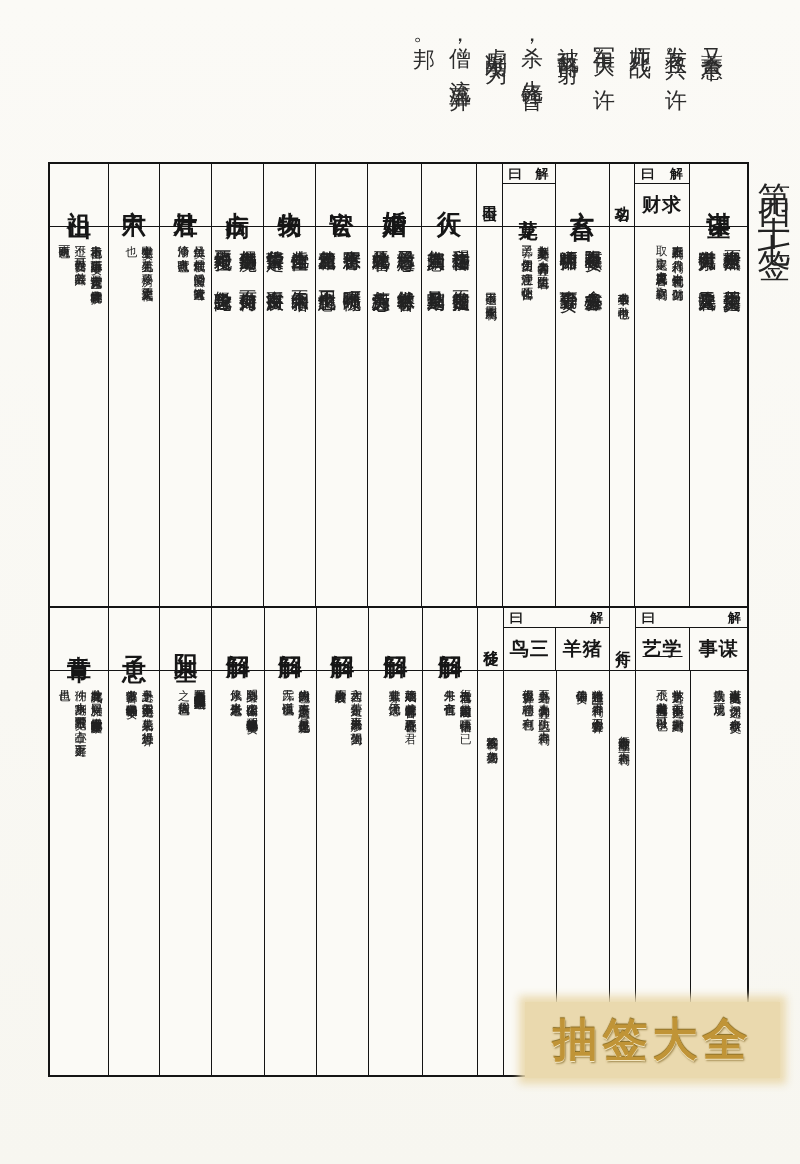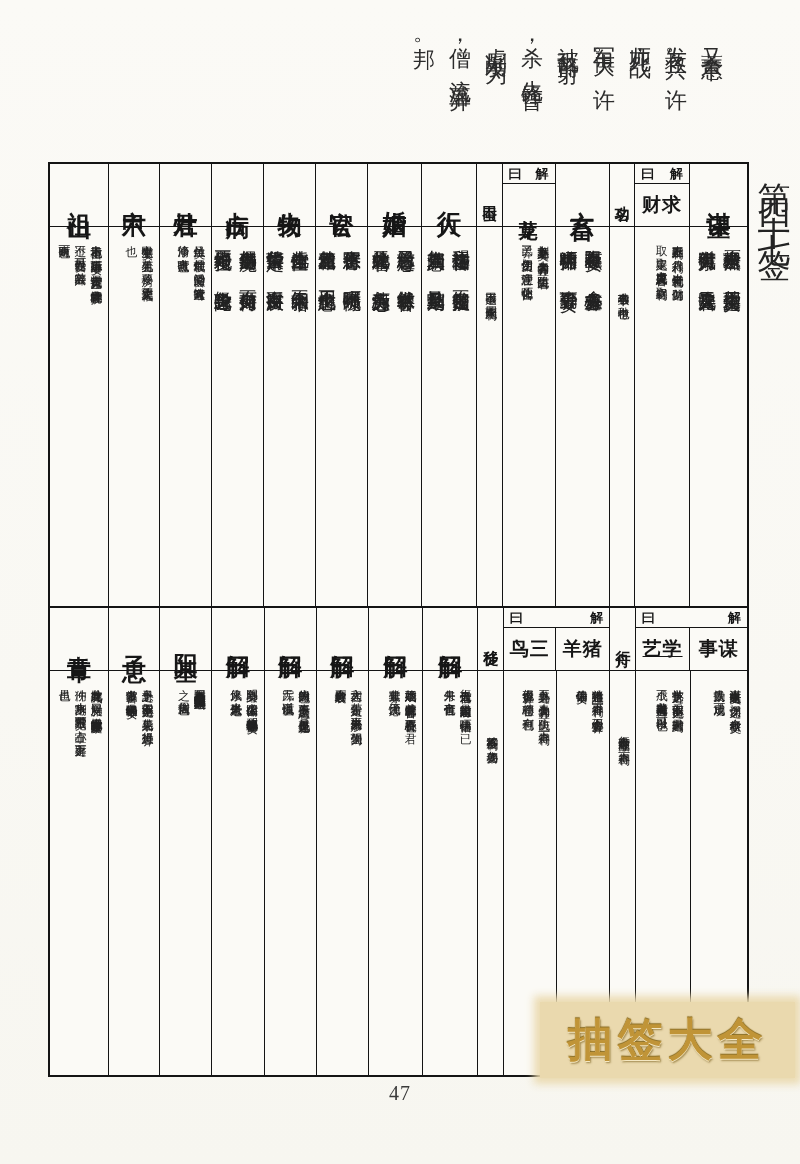--- a/index.html
+++ b/index.html
@@ -40,21 +40,21 @@
   .prose{font-size:11.8px;line-height:16px;letter-spacing:0.4px}
   .poem{font-size:18px;line-height:25px;letter-spacing:0.5px}
   .narrowbody{padding-top:56px;font-size:11.8px;line-height:14px}
   .tline{display:block}
 
   
   .pagenum{position:absolute;top:1082px;left:0;width:800px;text-align:center;
            font-size:20px;color:#3a3a3a;letter-spacing:1px}
 
   
-  .watermark{position:absolute;left:540px;top:1002px;width:255px;height:76px;
+  .watermark{position:absolute;left:525px;top:1002px;width:255px;height:76px;
              background:#ead9ae;box-shadow:0 0 8px 6px rgba(234,217,174,0.95);
              display:flex;align-items:center;justify-content:center;
              font-size:45px;font-weight:bold;letter-spacing:5px;color:#c09437;
              text-shadow:0 1px 0 #f4e7c2, 1px 2px 2px rgba(122,94,26,0.65), 0 -1px 1px #8a6d22}
 </style>
 </head>
 <body>
 
 <div class="page">
   <div class="verse" id="verse">
@@ -345,14 +345,13 @@
             </div>
             <div class="cellbody prose bl" style="flex-grow: 58;">
               <div class="tline">谋事肖牛之人有阻失　切勿谋之　余者候交秋</div>
               <div class="tline">贵人扶助　定可成功</div>
             </div>
           </div>
         </div>
       </div>
     </div>
   <div class="watermark">抽签大全</div>
-  <div class="pagenum">47</div>
 </div>
 
 </body></html>

